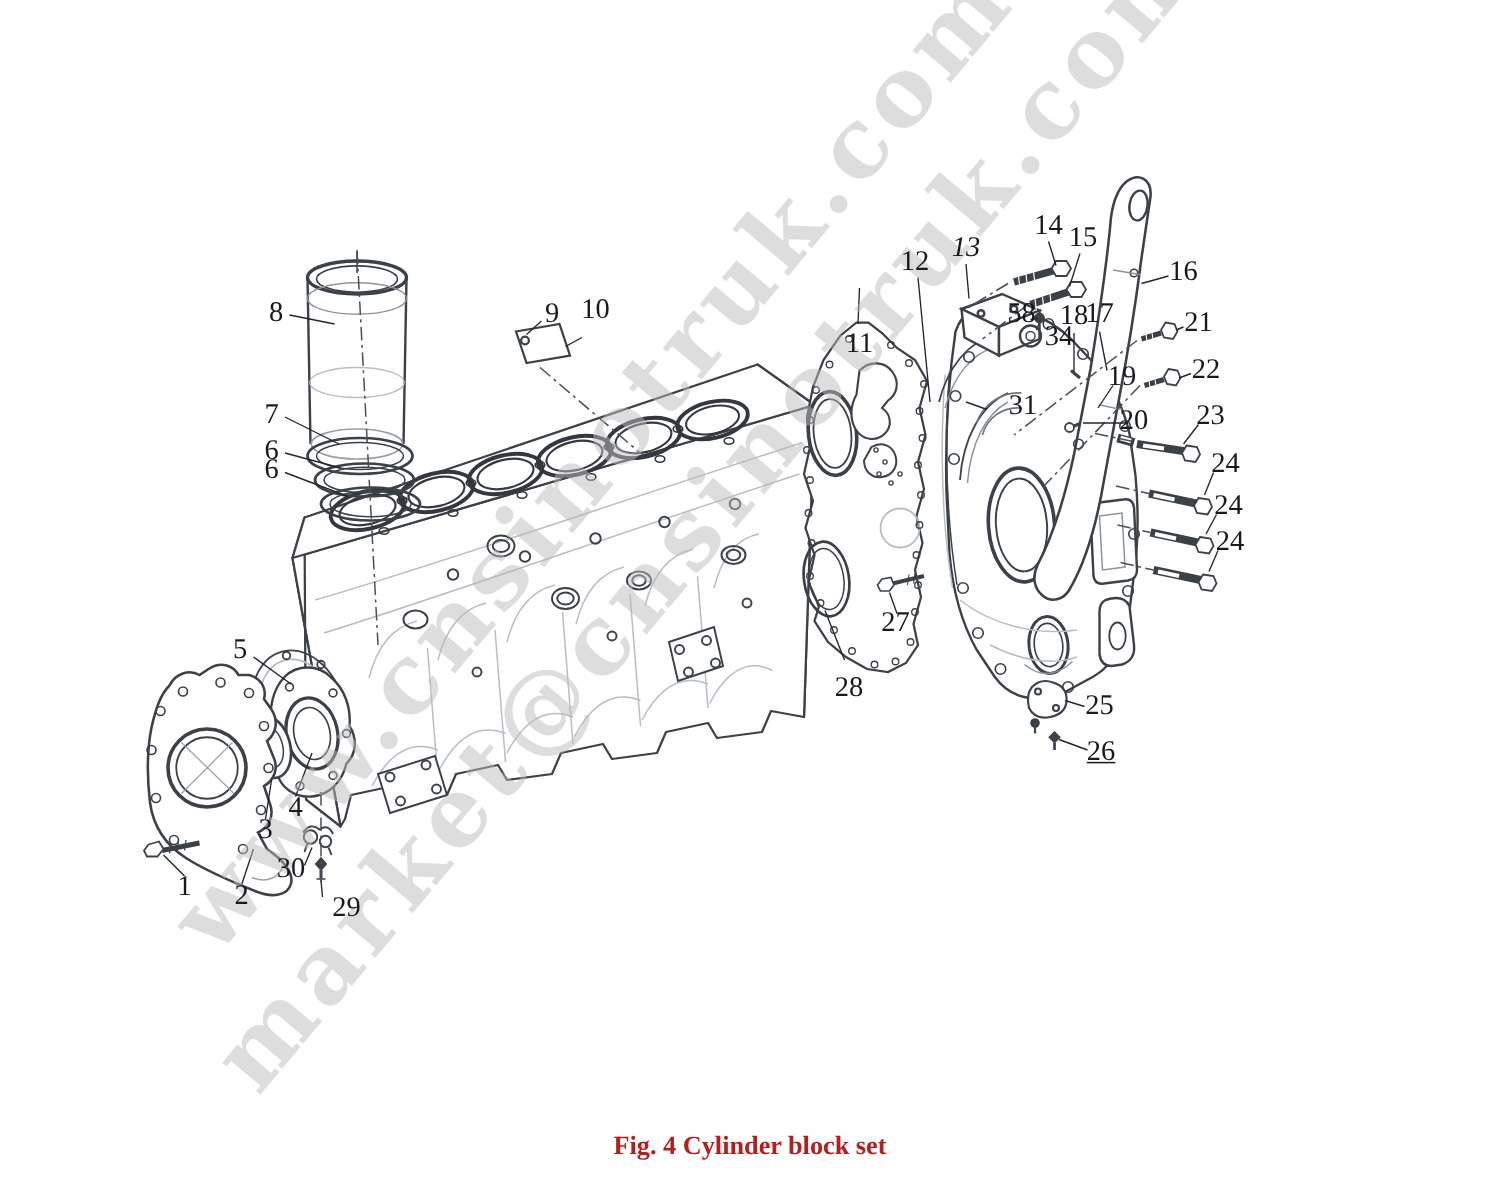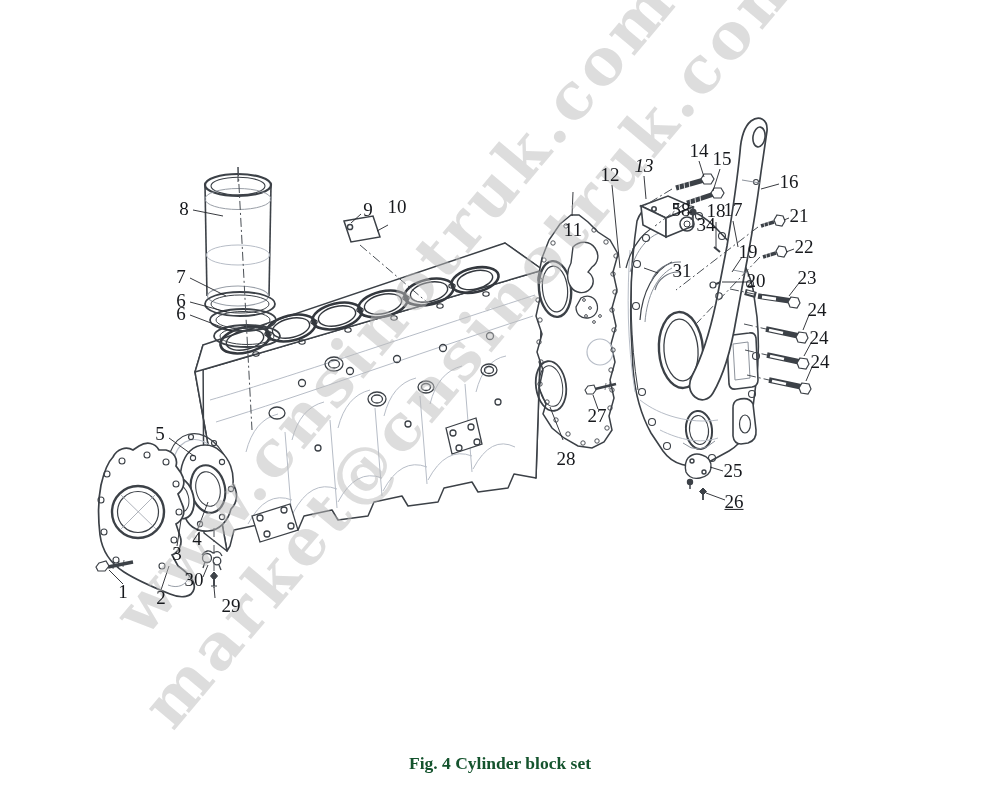--- a/index.html
+++ b/index.html
@@ -9,21 +9,21 @@
   #watermark-layer{position:absolute;left:0;top:0;width:100%;height:100%;z-index:3;
                    pointer-events:none;}
   .wm-line{position:absolute;white-space:nowrap;font-family:"DejaVu Serif", serif;
            font-weight:700;font-size:64px;line-height:78px;letter-spacing:5px;
            transform-origin:0 100%;transform:rotate(-50deg);opacity:0.50;}
   #callout-layer{position:absolute;left:0;top:0;width:100%;height:100%;z-index:4;
                  pointer-events:none;}
   .callout{position:absolute;transform:translate(-50%,-55%);font-size:19px;
            color:#17191d;font-family:"Liberation Serif", serif;}
   #caption{position:absolute;left:0;right:0;top:753px;text-align:center;
-           font-weight:700;font-size:17.5px;color:#14532d;z-index:4;}
+           font-weight:700;font-size:17.5px;color:#b91c1c;z-index:4;}
 </style>
 </head>
 <body>
 
 <div id="stage">
 
 <svg id="drawing" width="1000" height="800" viewBox="0 0 1000 800">
 
   <g stroke="#3c4147" fill="none" stroke-width="1.5" stroke-linejoin="round">
 

